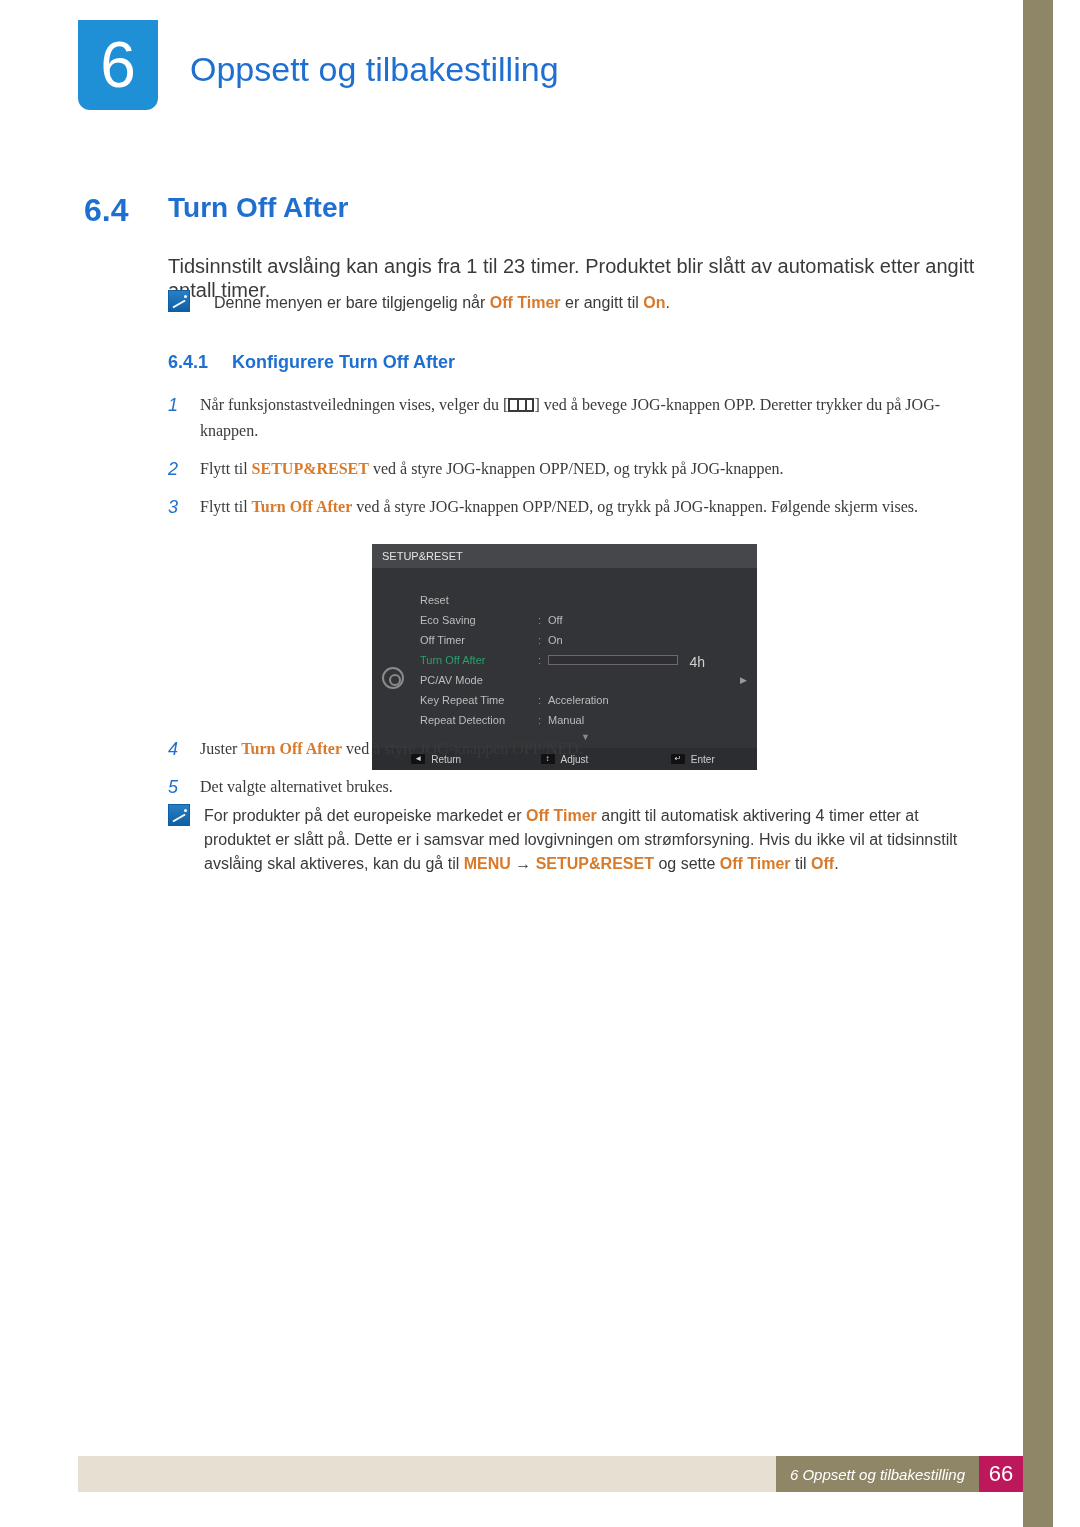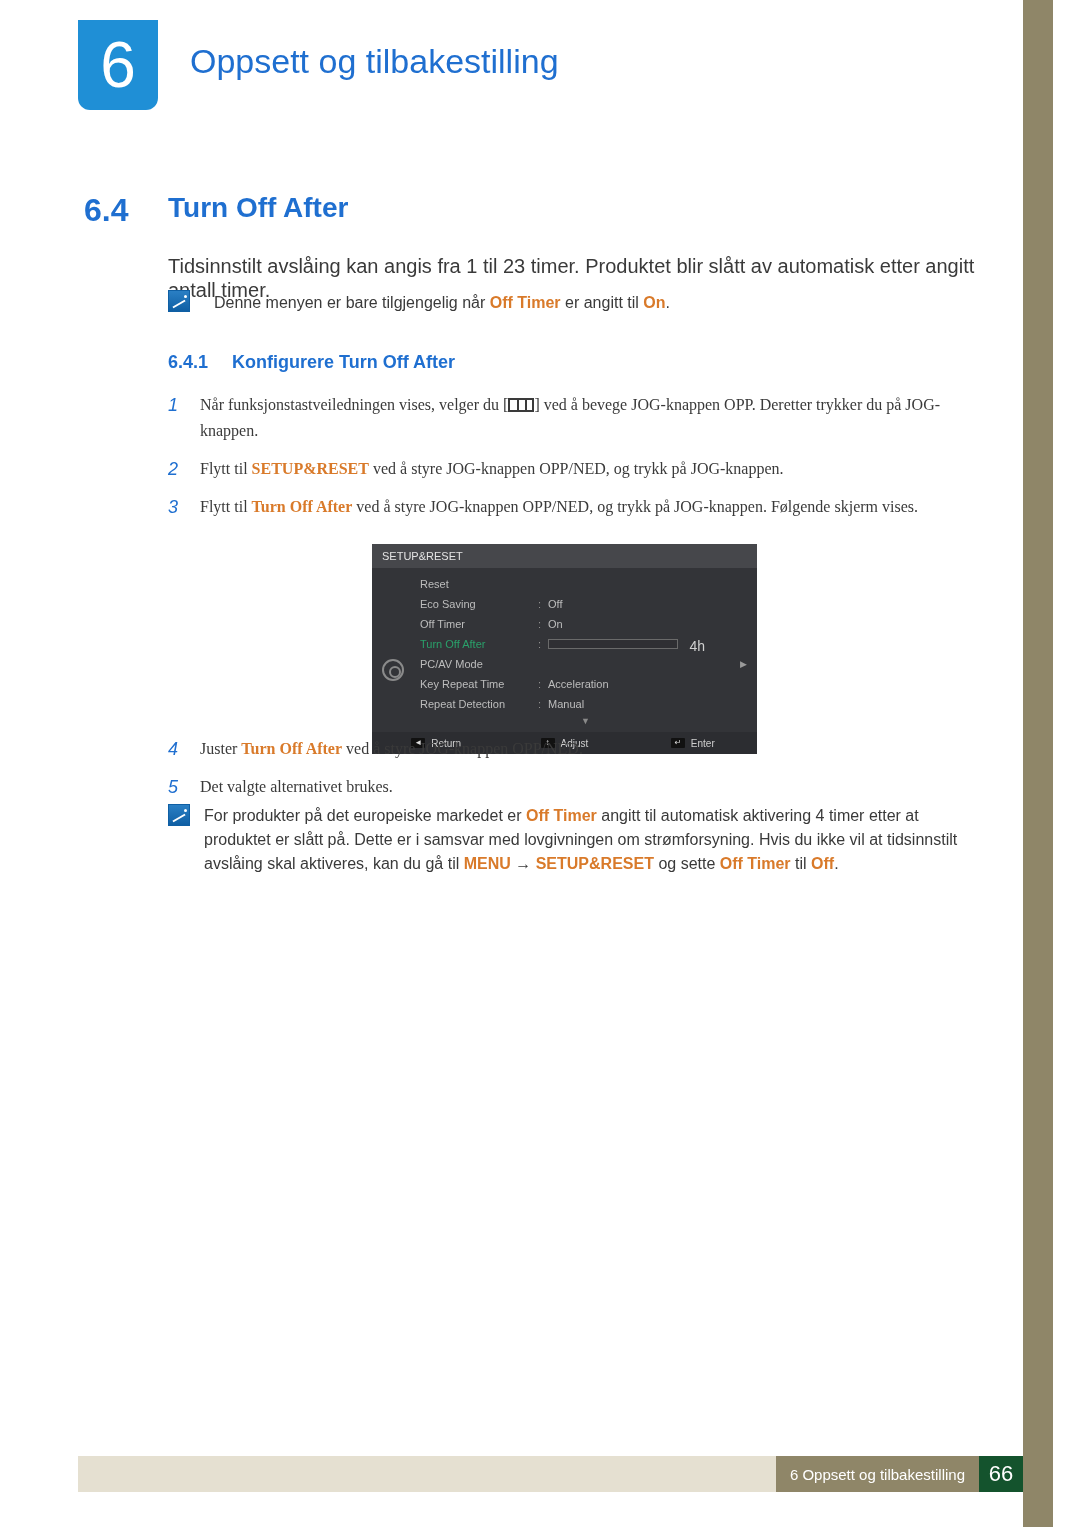--- a/index.html
+++ b/index.html
@@ -35,21 +35,21 @@
     align-items: center;
     justify-content: center;
   }
   .chapter-num {
     color: #fff;
     font-size: 64px;
     font-weight: 300;
   }
   .chapter-title {
     position: absolute;
-    top: 42px;
+    top: 50px;
     left: 190px;
     font-size: 34px;
     color: #1f6fd0;
     font-weight: 400;
     text-align: center;
   }
 
   
   .sec-num {
     position: absolute;
@@ -206,20 +206,21 @@
     content: "";
     position: absolute;
     left: 5px; top: 5px;
     width: 8px; height: 8px;
     border: 2px solid #8a8a8a;
     border-radius: 50%;
   }
   .osd-list {
     flex: 1;
     padding: 6px 0 4px 0;
+    margin-top: 16px;
   }
   .osd-row {
     display: flex;
     align-items: center;
     height: 20px;
     padding-left: 6px;
   }
   .osd-label { width: 118px; color: #bdbdbd; }
   .osd-colon { width: 10px; color: #8f8f8f; }
   .osd-val { color: #bdbdbd; }
@@ -316,23 +317,24 @@
     background: #e5e0d1;
   }
   .footer-dark {
     background: #8f8668;
     color: #fff;
     display: flex;
     align-items: center;
     padding: 0 14px;
     font-size: 15px;
     gap: 10px;
+    font-style: italic;
   }
   .footer-page {
-    background: #14532d;
+    background: #be185d;
     width: 44px;
     color: #fff;
     font-size: 22px;
     display: flex;
     align-items: center;
     justify-content: center;
   }
 </style>
 </head>
 <body>

